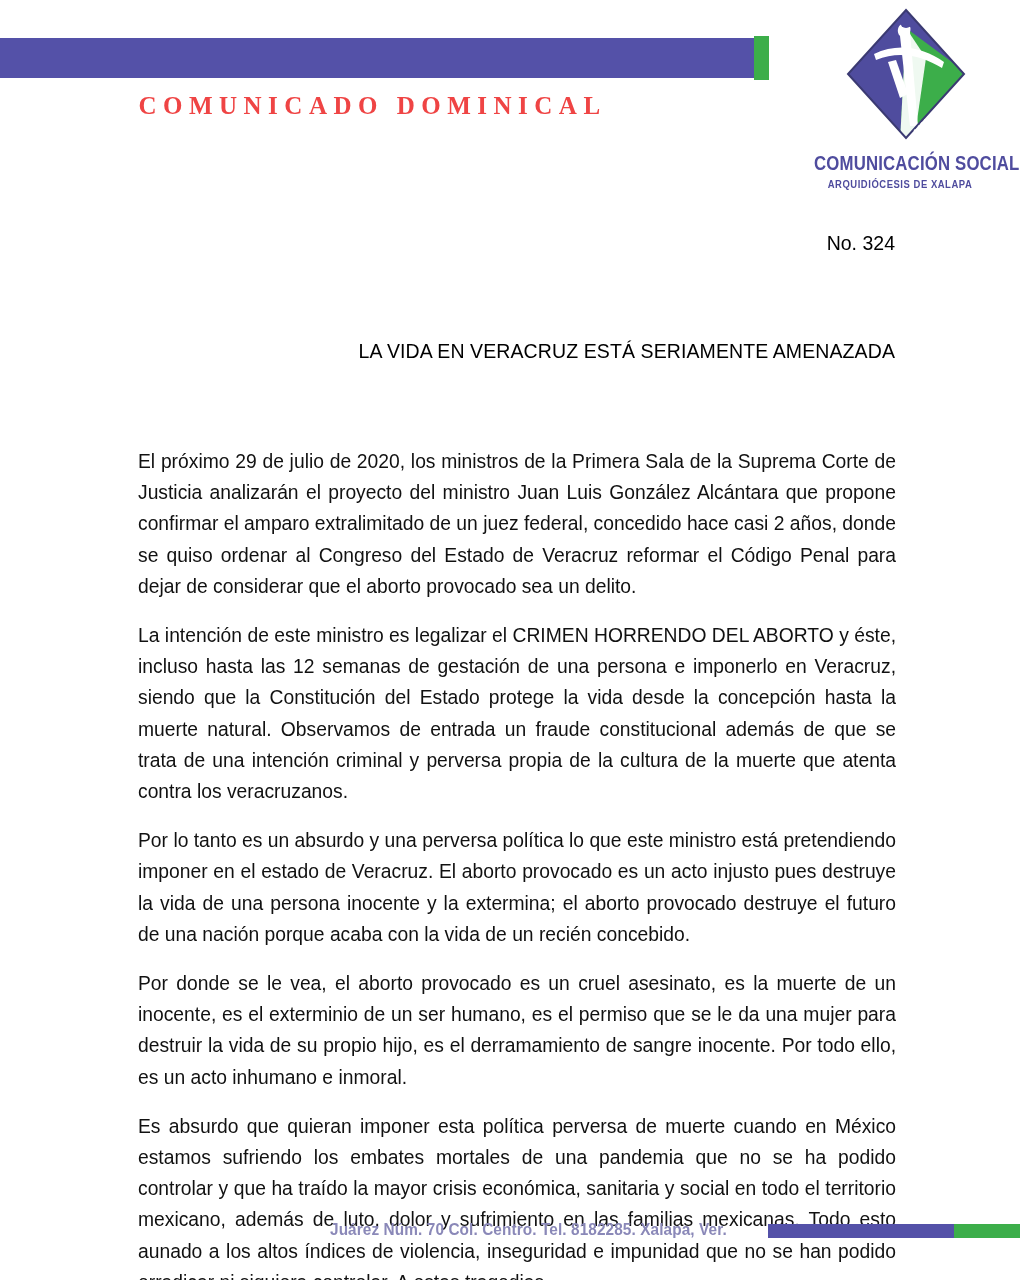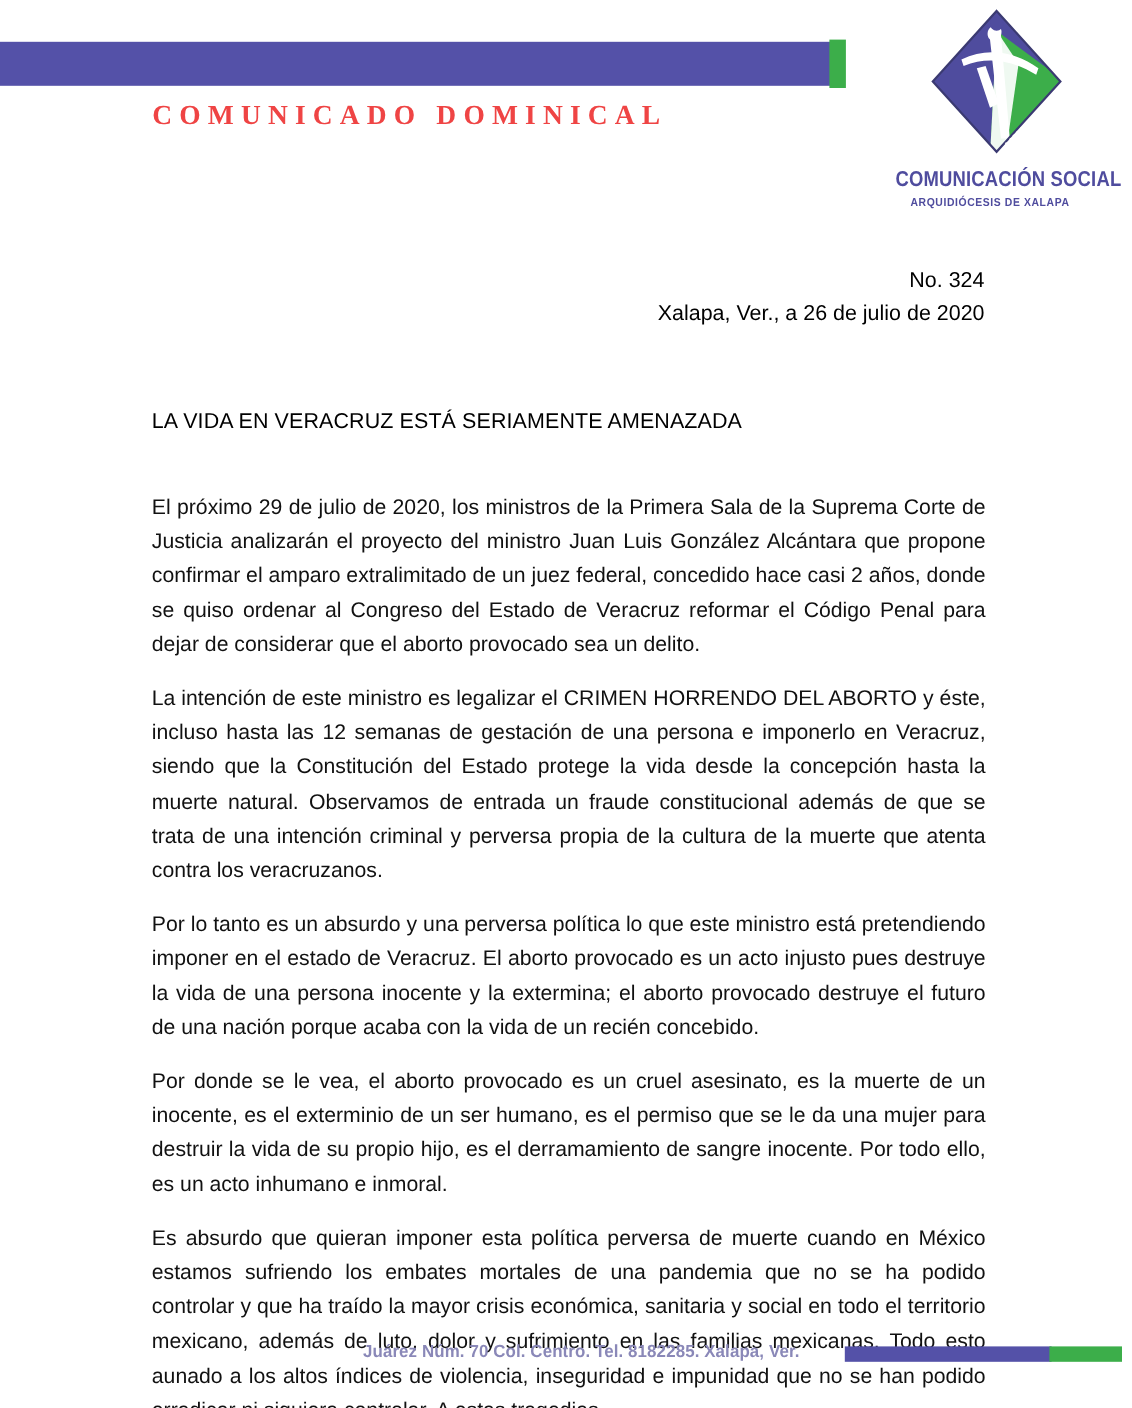--- a/index.html
+++ b/index.html
@@ -106,39 +106,38 @@
     transform: scaleX(0.9);
     transform-origin: center center;
     white-space: nowrap;
     font-family: "Liberation Sans", sans-serif;
   }
 
   
   .meta {
     position: absolute;
     left: 138px;
-    top: 240px;
+    top: 228px;
     width: 757px;
     text-align: right;
     font-size: 19.5px;
     line-height: 30px;
   }
   .meta div { white-space: nowrap; }
 
   
   .doc-title {
     position: absolute;
     left: 138px;
     top: 338px;
     width: 757px;
-    text-align: left;
+    text-align: right;
     font-size: 19.5px;
     line-height: 26px;
     letter-spacing: 0.1px;
-    margin-top: 32px;
   }
 
   
   .body-col {
     position: absolute;
     left: 138px;
     top: 424px;
     width: 758px;
     margin-top: 22px;
   }
@@ -227,21 +226,20 @@
       </svg>
     </div>
     <div class="logo-title">COMUNICACIÓN SOCIAL</div>
     <div class="logo-sub">ARQUIDIÓCESIS DE XALAPA</div>
   </div>
 
 </div>
 
 <div class="meta">
   <div>No. 324</div>
-  <div>Xalapa, Ver., a 26 de julio de 2020</div>
 </div>
 
 <div class="doc-title">LA VIDA EN VERACRUZ ESTÁ SERIAMENTE AMENAZADA</div>
 
 <div class="body-col">
   <p class="para">El próximo 29 de julio de 2020, los ministros de la Primera Sala de la Suprema Corte de Justicia analizarán el proyecto del ministro Juan Luis González Alcántara que propone confirmar el amparo extralimitado de un juez federal, concedido hace casi 2 años, donde se quiso ordenar al Congreso del Estado de Veracruz reformar el Código Penal para dejar de considerar que el aborto provocado sea un delito.</p>
   <p class="para">La intención de este ministro es legalizar el CRIMEN HORRENDO DEL ABORTO y éste, incluso hasta las 12 semanas de gestación de una persona e imponerlo en Veracruz, siendo que la Constitución del Estado protege la vida desde la concepción hasta la muerte natural. Observamos de entrada un fraude constitucional además de que se trata de una intención criminal y perversa propia de la cultura de la muerte que atenta contra los veracruzanos.</p>
   <p class="para">Por lo tanto es un absurdo y una perversa política lo que este ministro está pretendiendo imponer en el estado de Veracruz. El aborto provocado es un acto injusto pues destruye la vida de una persona inocente y la extermina; el aborto provocado destruye el futuro de una nación porque acaba con la vida de un recién concebido.</p>
   <p class="para">Por donde se le vea, el aborto provocado es un cruel asesinato, es la muerte de un inocente, es el exterminio de un ser humano, es el permiso que se le da una mujer para destruir la vida de su propio hijo, es el derramamiento de sangre inocente. Por todo ello, es un acto inhumano e inmoral.</p>
   <p class="para">Es absurdo que quieran imponer esta política perversa de muerte cuando en México estamos sufriendo los embates mortales de una pandemia que no se ha podido controlar y que ha traído la mayor crisis económica, sanitaria y social en todo el territorio mexicano, además de luto, dolor y sufrimiento en las familias mexicanas. Todo esto aunado a los altos índices de violencia, inseguridad e impunidad que no se han podido erradicar ni siquiera controlar. A estas tragedias</p>

